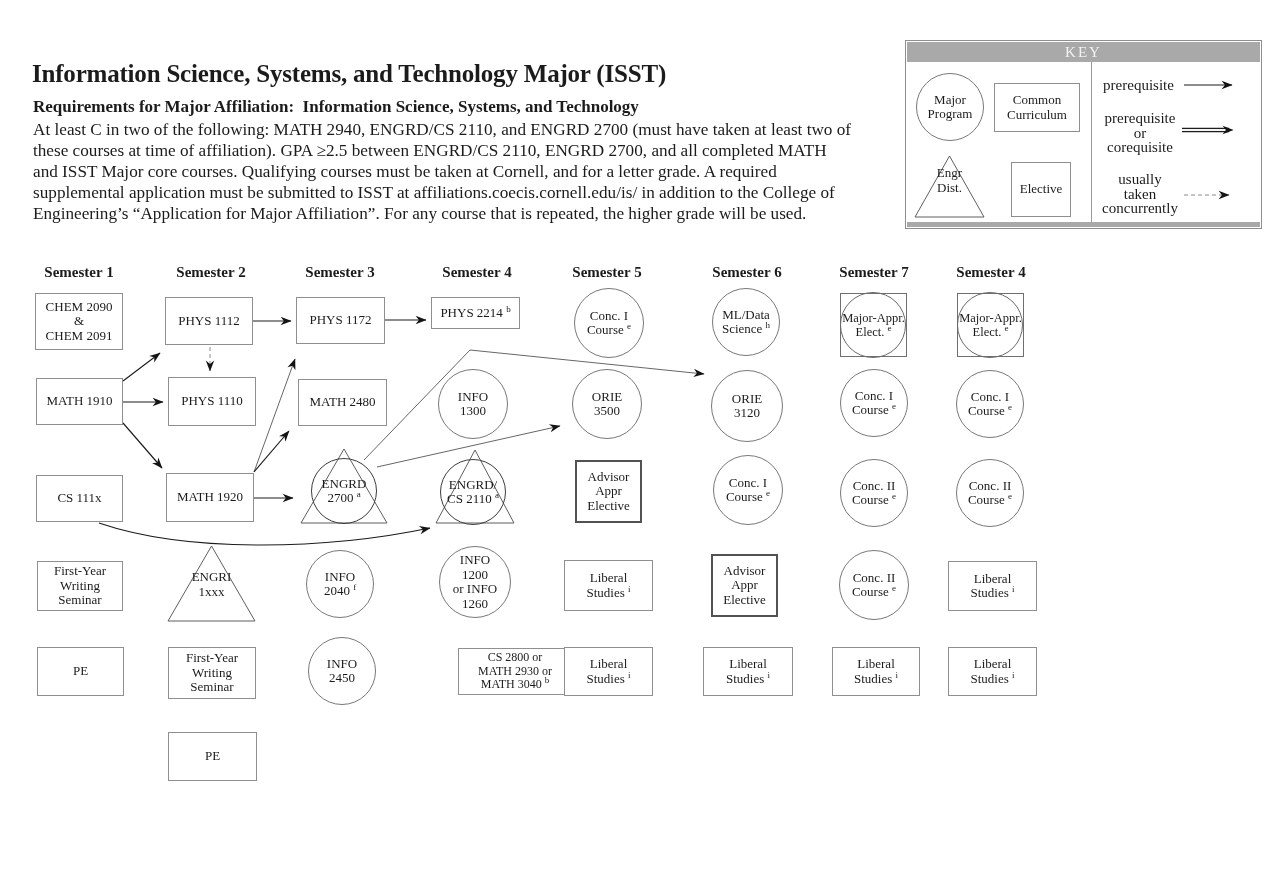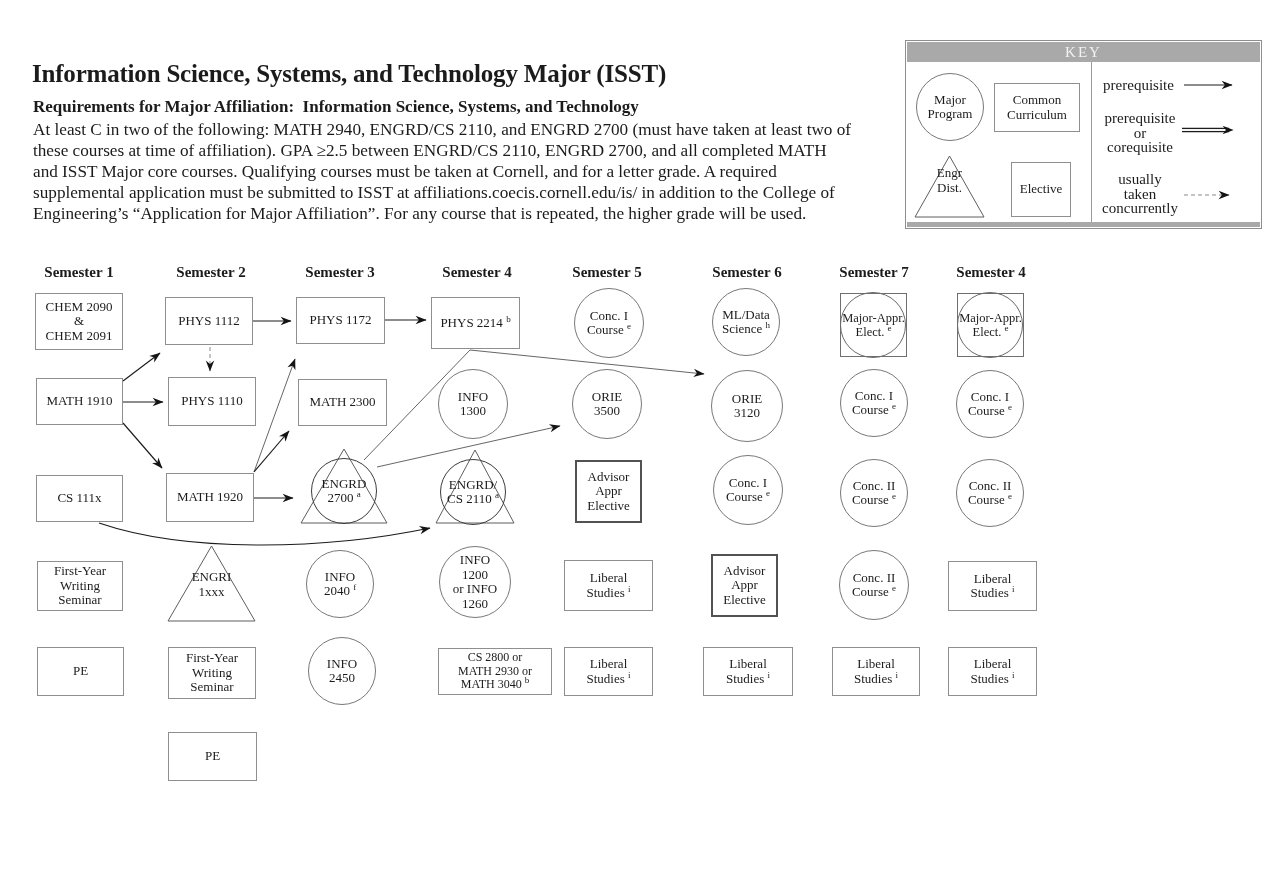--- a/index.html
+++ b/index.html
@@ -157,52 +157,52 @@
 Writing
 Seminar</span>
       </div>
       <div class="node box" style="left: 168px; top: 732px; width: 89px; height: 49px;">
         <span class="lbl">PE</span>
       </div>
       <div class="node box" style="left: 296px; top: 297px; width: 89px; height: 47px;">
         <span class="lbl">PHYS 1172</span>
       </div>
       <div class="node box" style="left: 298px; top: 379px; width: 89px; height: 47px;">
-        <span class="lbl">MATH 2300</span>
+        <span class="lbl">MATH 2480</span>
       </div>
       <div class="node circle dark" style="left: 311px; top: 458px; width: 66px; height: 66px;">
         <span class="lbl">ENGRD
 2700 <sup>a</sup></span>
       </div>
       <div class="node circle" style="left: 306px; top: 550px; width: 68px; height: 68px;">
         <span class="lbl">INFO
 2040 <sup>f</sup></span>
       </div>
       <div class="node circle" style="left: 308px; top: 637px; width: 68px; height: 68px;">
         <span class="lbl">INFO
 2450</span>
       </div>
-      <div class="node box" style="left: 431px; top: 297px; width: 89px; height: 52px;">
+      <div class="node box" style="left: 431px; top: 297px; width: 89px; height: 32px;">
         <span class="lbl">PHYS 2214 <sup>b</sup></span>
       </div>
       <div class="node circle" style="left: 438px; top: 369px; width: 70px; height: 70px;">
         <span class="lbl">INFO
 1300</span>
       </div>
       <div class="node circle dark" style="left: 440px; top: 459px; width: 66px; height: 66px;">
         <span class="lbl">ENGRD/
 CS 2110 <sup>a</sup></span>
       </div>
       <div class="node circle" style="left: 439px; top: 546px; width: 72px; height: 72px;">
         <span class="lbl">INFO
 1200
 or INFO
 1260</span>
       </div>
-      <div class="node box small" style="left: 438px; top: 648px; width: 114px; height: 47px;">
+      <div class="node box small" style="left: 458px; top: 648px; width: 114px; height: 47px;">
         <span class="lbl">CS 2800 or
 MATH 2930 or
 MATH 3040 <sup>b</sup></span>
       </div>
       <div class="node circle" style="left: 574px; top: 288px; width: 70px; height: 70px;">
         <span class="lbl">Conc. I
 Course <sup>e</sup></span>
       </div>
       <div class="node circle" style="left: 572px; top: 369px; width: 70px; height: 70px;">
         <span class="lbl">ORIE

